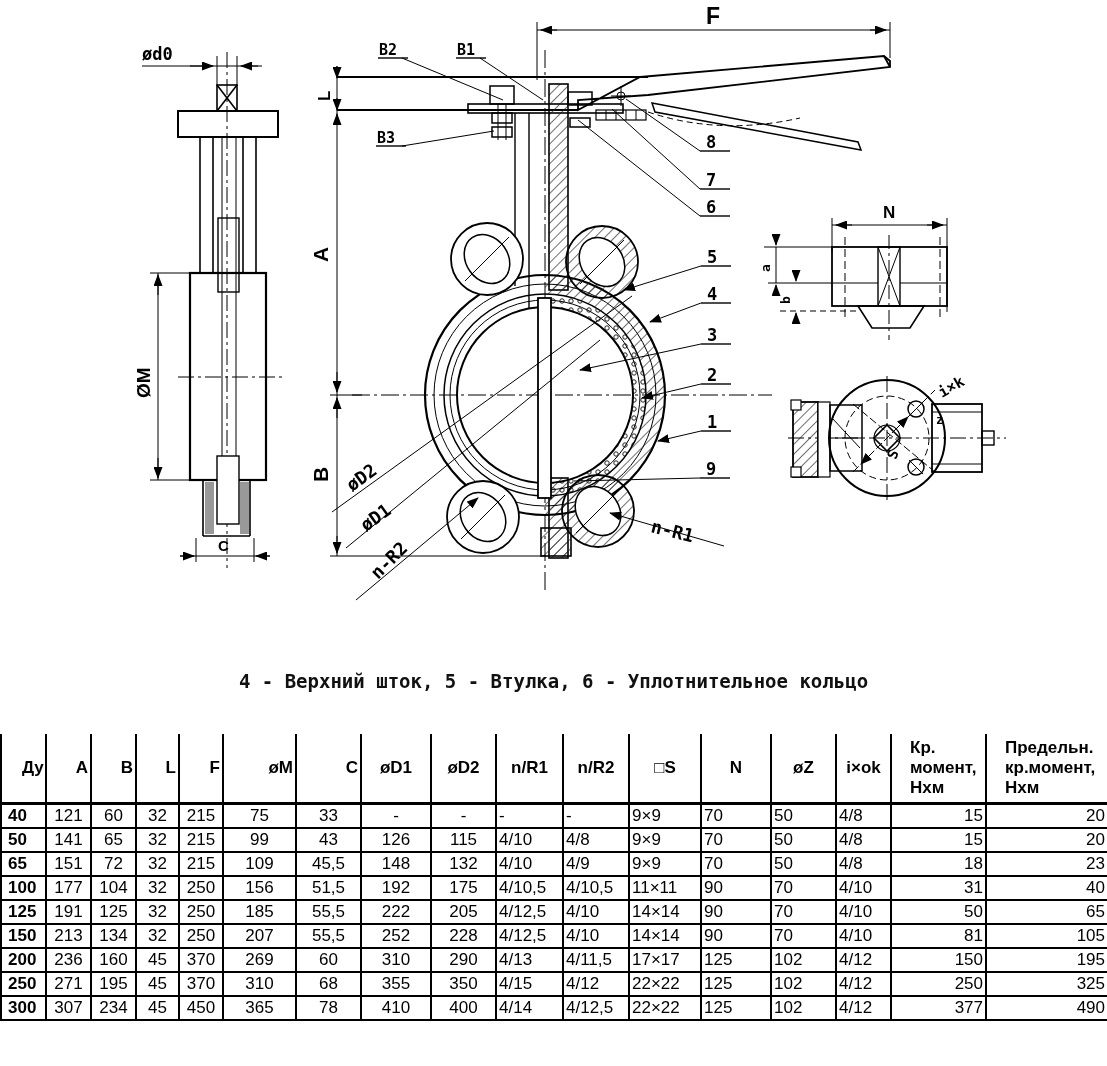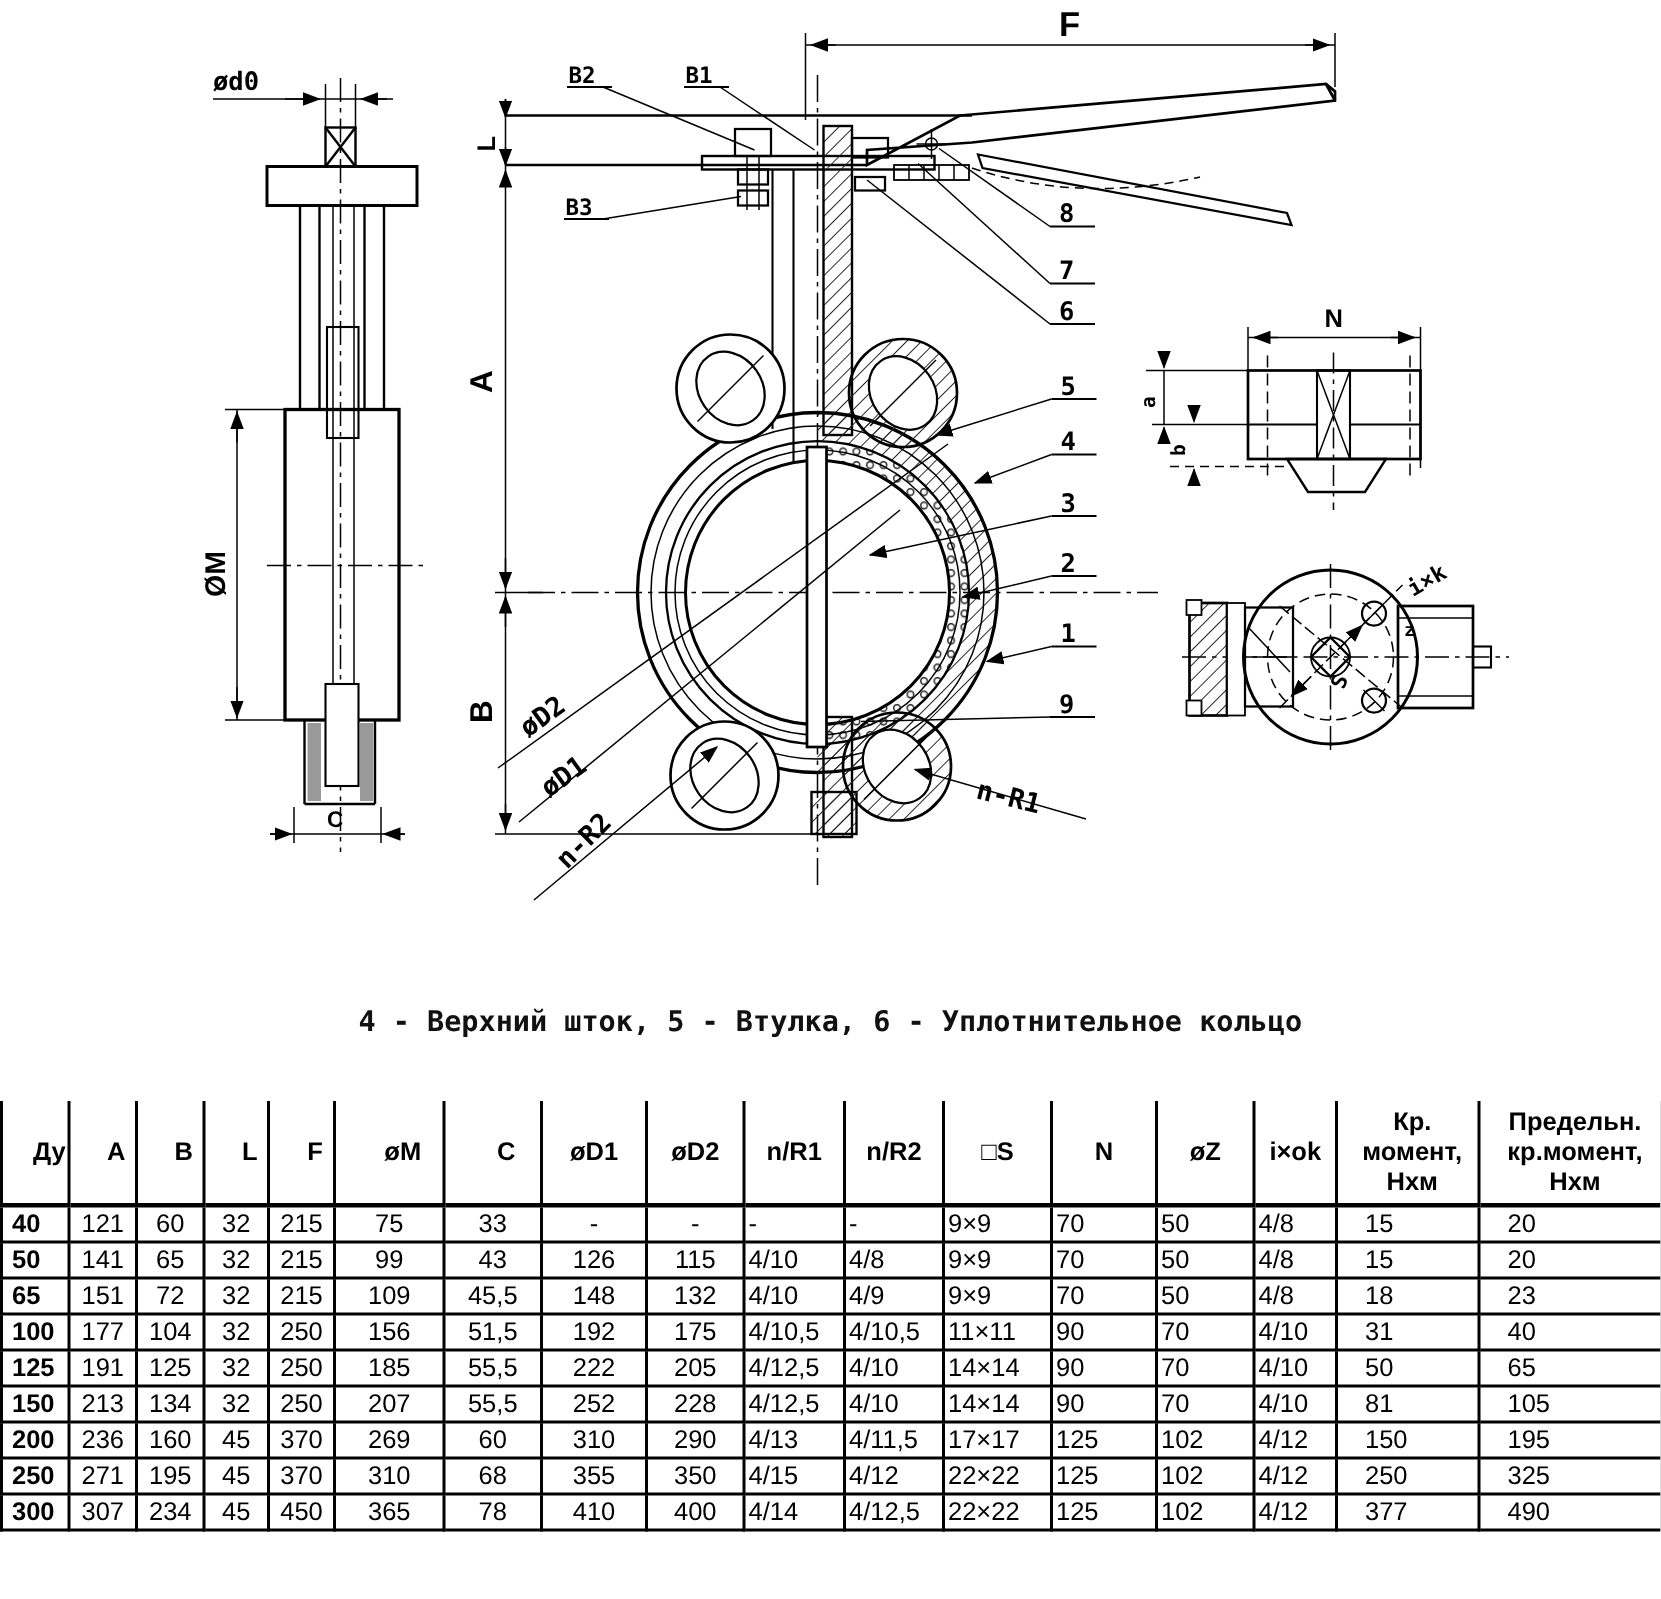--- a/index.html
+++ b/index.html
@@ -12,28 +12,28 @@
   .legend{position:absolute;top:611px;left:0;width:1107px;text-align:center;
           font-family:"DejaVu Sans Mono",monospace;font-weight:bold;font-size:19px;
           line-height:28px;color:#111;white-space:pre;}
   table.dim{position:absolute;top:734px;left:0;width:1107px;border-collapse:collapse;
             table-layout:fixed;font-size:17px;background:#fff;}
   table.dim th,table.dim td{border:2px solid #000;overflow:hidden;padding:0 2px;
             font-family:"Liberation Sans",sans-serif;}
   table.dim th{border-top:none;border-bottom:3px solid #000;font-weight:bold;height:68px;
             vertical-align:middle;white-space:pre-line;font-size:17px;line-height:20px;}
   table.dim td{height:22px;font-weight:normal;}
-  table.dim th:nth-child(-n+7){text-align:center;padding-left:20px;}
+  table.dim th:nth-child(-n+7){text-align:right;padding-left:20px;}
   table.dim th:nth-child(n+8):nth-child(-n+15){text-align:center;}
-  table.dim th:nth-child(n+16){text-align:center;padding-left:8px;vertical-align:middle;}
+  table.dim th:nth-child(n+16){text-align:left;padding-left:18px;vertical-align:middle;}
   table.dim td:nth-child(1){font-weight:bold;text-align:left;padding-left:6px;}
   table.dim td:nth-child(n+2):nth-child(-n+9){text-align:center;}
   table.dim td:nth-child(n+10):nth-child(-n+12){text-align:left;padding-left:2px;}
   table.dim td:nth-child(n+13):nth-child(-n+15){text-align:left;}
-  table.dim td:nth-child(n+16){text-align:left;padding-left:18px;}
+  table.dim td:nth-child(n+16){text-align:right;padding-left:18px;}
 </style>
 </head>
 <body>
 
 <div id="stage">
 
 <svg id="drawing" width="1107" height="610" viewBox="0 0 1107 610">
   <defs>
     <marker id="arr" markerWidth="12" markerHeight="9" refX="11" refY="4.5" orient="auto" markerUnits="userSpaceOnUse">
       <path d="M0,0 L12,4.5 L0,9 Z" fill="#000"></path>

